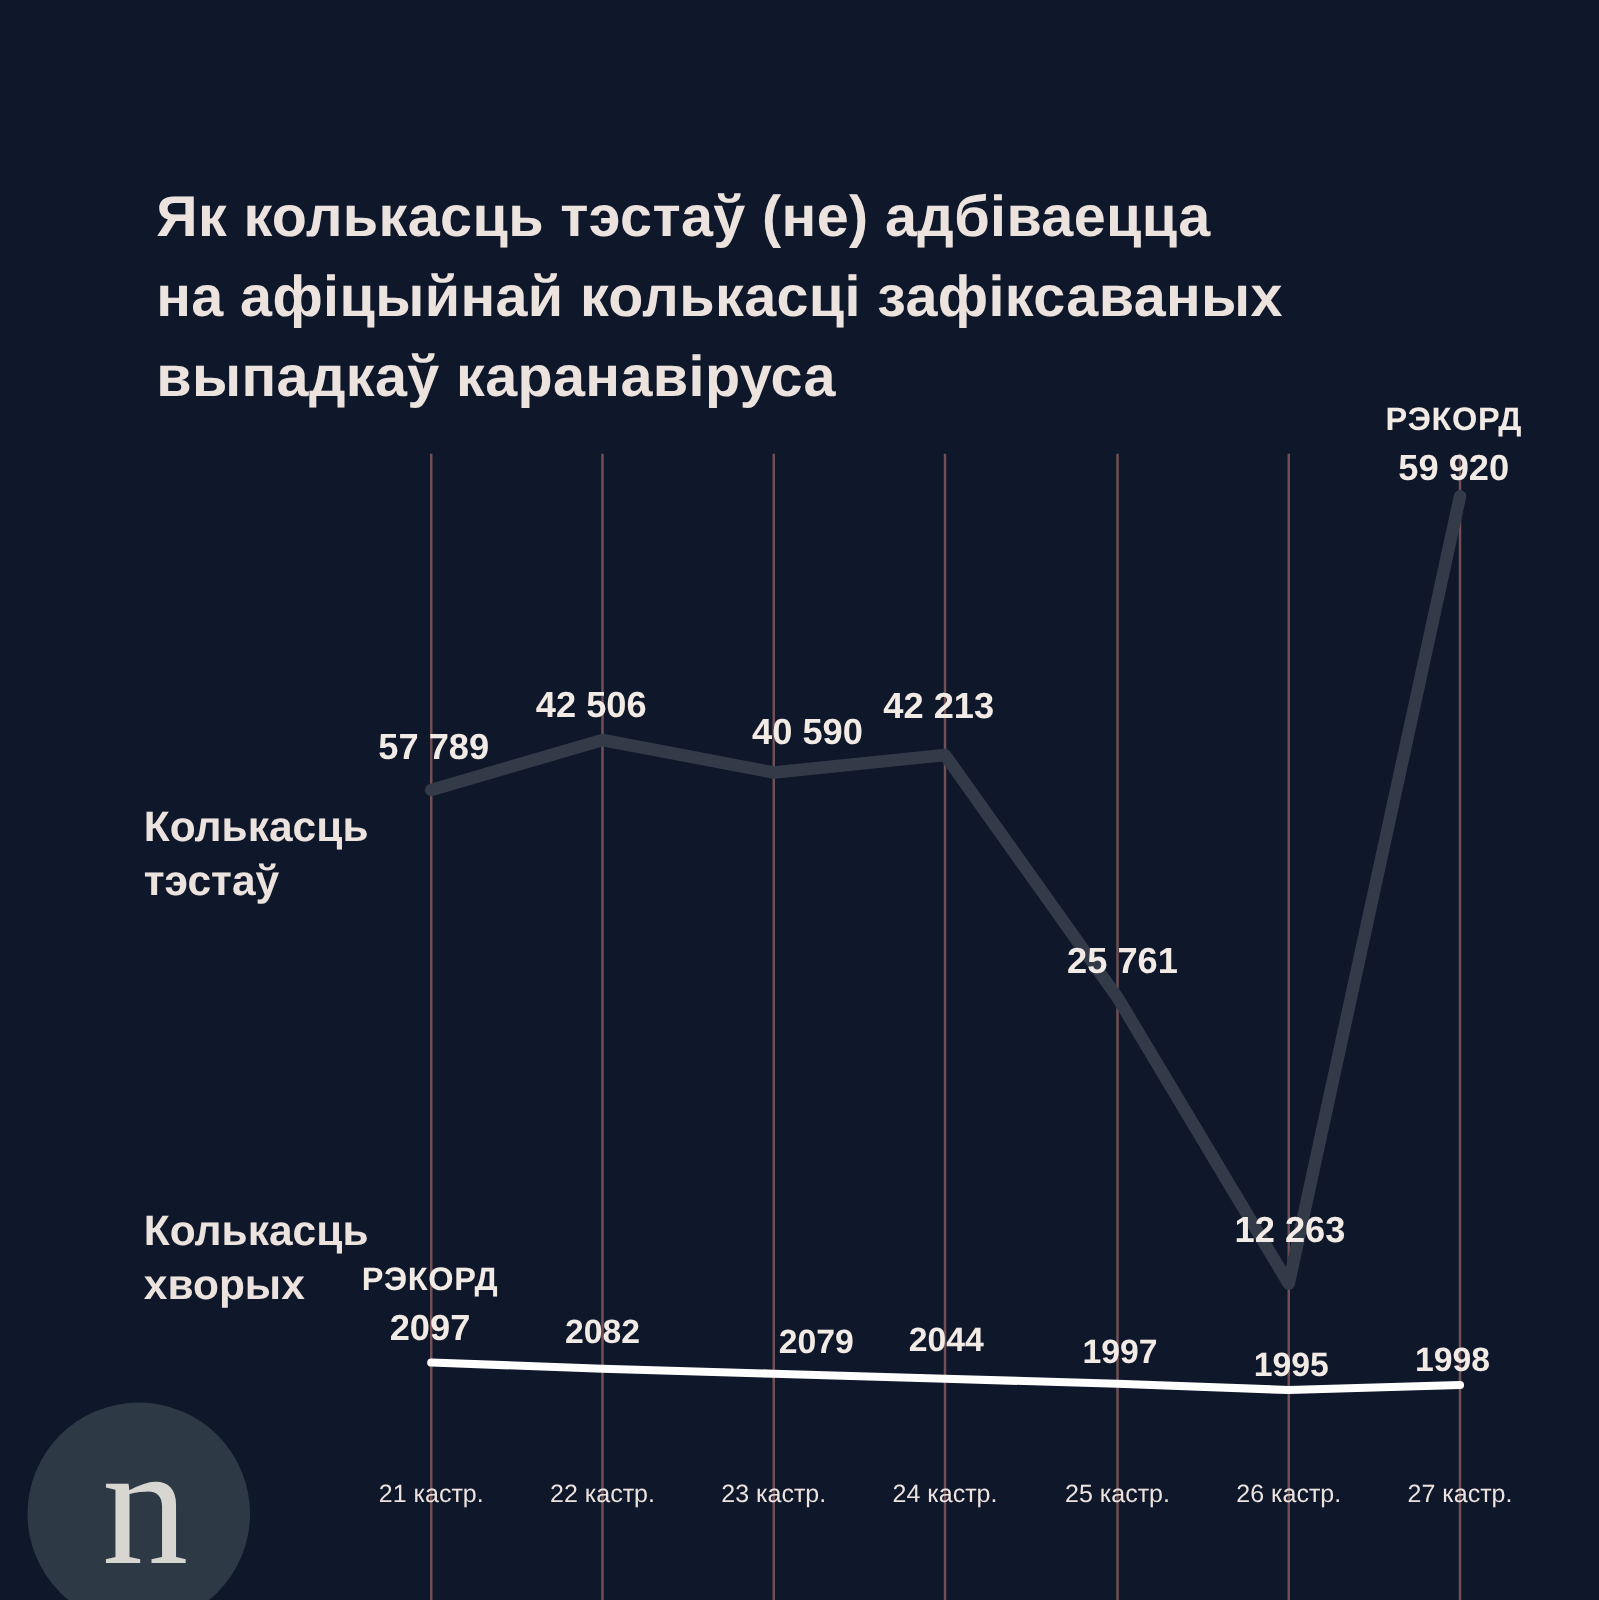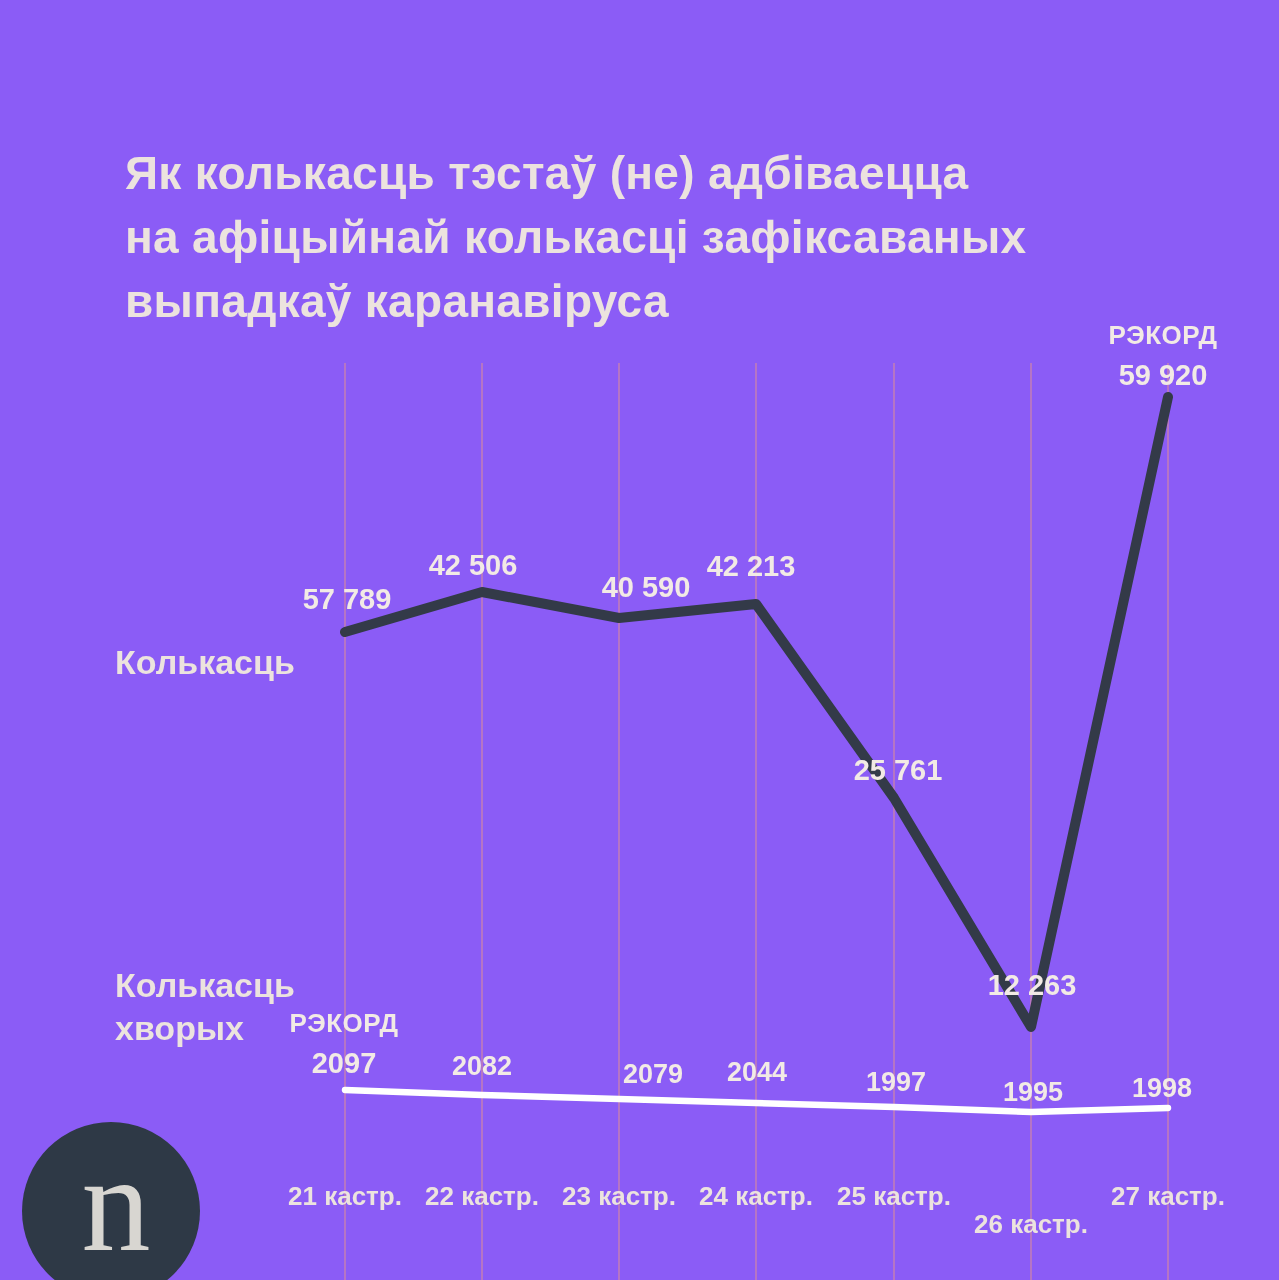--- a/index.html
+++ b/index.html
@@ -1,18 +1,18 @@
 <!DOCTYPE html>
 <html><head>
 <meta charset="utf-8">
 <style>
   html,body{margin:0;padding:0;background:#c43e30;}
   #canvas{
     position:relative;width:1279px;height:1280px;overflow:hidden;
-    background:#8b5cf6;
+    background:#0f172a;
     font-family:"Liberation Sans", sans-serif;
     -webkit-font-smoothing:antialiased;
   }
   .abs{position:absolute;}
   #chart-svg{position:absolute;left:0;top:0;}
   .title{
     left:125px;top:141px;
     font-size:46px;line-height:64px;font-weight:700;
     color:#ece3de;letter-spacing:.3px;
   }
@@ -30,21 +30,21 @@
   #record-tests{left:1163px;top:320px;}
   #record-cases{left:344px;top:1008px;}
   .pt-label{
     position:absolute;transform:translate(-50%,-50%);
     font-weight:700;color:#f2eae5;white-space:nowrap;
   }
   .pt-label.big{font-size:29px;}
   .pt-label.small{font-size:27px;}
   .x-label{
     position:absolute;transform:translate(-50%,-50%);
-    font-size:26px;font-weight:700;color:#ece3de;white-space:nowrap;
+    font-size:20px;font-weight:400;color:#ece3de;white-space:nowrap;
   }
   #logo-circle{
     left:22px;top:1122px;width:178px;height:178px;border-radius:50%;
     background:#2e3946;display:flex;align-items:center;justify-content:center;
   }
   #logo-letter{
     font-family:"Liberation Serif", serif;
     font-size:138px;line-height:1;color:#d8d6d1;
     padding-left:10px;padding-bottom:14px;
   }
@@ -67,20 +67,21 @@
     </svg>
 
   <div class="abs title">
     <div>Як колькасць тэстаў (не) адбіваецца</div>
     <div>на афіцыйнай колькасці зафіксаваных</div>
     <div>выпадкаў каранавіруса</div>
   </div>
 
   <div class="abs series-label" id="series-label-tests">
     <div>Колькасць</div>
+    <div>тэстаў</div>
   </div>
   <div class="abs series-label" id="series-label-cases">
     <div>Колькасць</div>
     <div>хворых</div>
   </div>
 
   <div class="abs record" id="record-tests">
     <div class="rec-label">РЭКОРД</div>
     <div class="rec-value">59 920</div>
   </div>
@@ -100,21 +101,21 @@
       <div class="pt-label small" style="left: 620px; top: 1074px; margin-left: 33px;">2079</div>
       <div class="pt-label small" style="left: 757px; top: 1072px;">2044</div>
       <div class="pt-label small" style="left: 896px; top: 1082px;">1997</div>
       <div class="pt-label small" style="left: 1033px; top: 1092px;">1995</div>
       <div class="pt-label small" style="left: 1162px; top: 1088px;">1998</div>
       <div class="x-label" style="left: 345px; top: 1196px;">21 кастр.</div>
       <div class="x-label" style="left: 482px; top: 1196px;">22 кастр.</div>
       <div class="x-label" style="left: 619px; top: 1196px;">23 кастр.</div>
       <div class="x-label" style="left: 756px; top: 1196px;">24 кастр.</div>
       <div class="x-label" style="left: 894px; top: 1196px;">25 кастр.</div>
-      <div class="x-label" style="left: 1031px; top: 1196px; margin-top: 28px;">26 кастр.</div>
+      <div class="x-label" style="left: 1031px; top: 1196px;">26 кастр.</div>
       <div class="x-label" style="left: 1168px; top: 1196px;">27 кастр.</div>
     </div>
 
   <div class="abs" id="logo-circle">
     <span id="logo-letter">n</span>
   </div>
 
 </div>
 
 </body></html>

